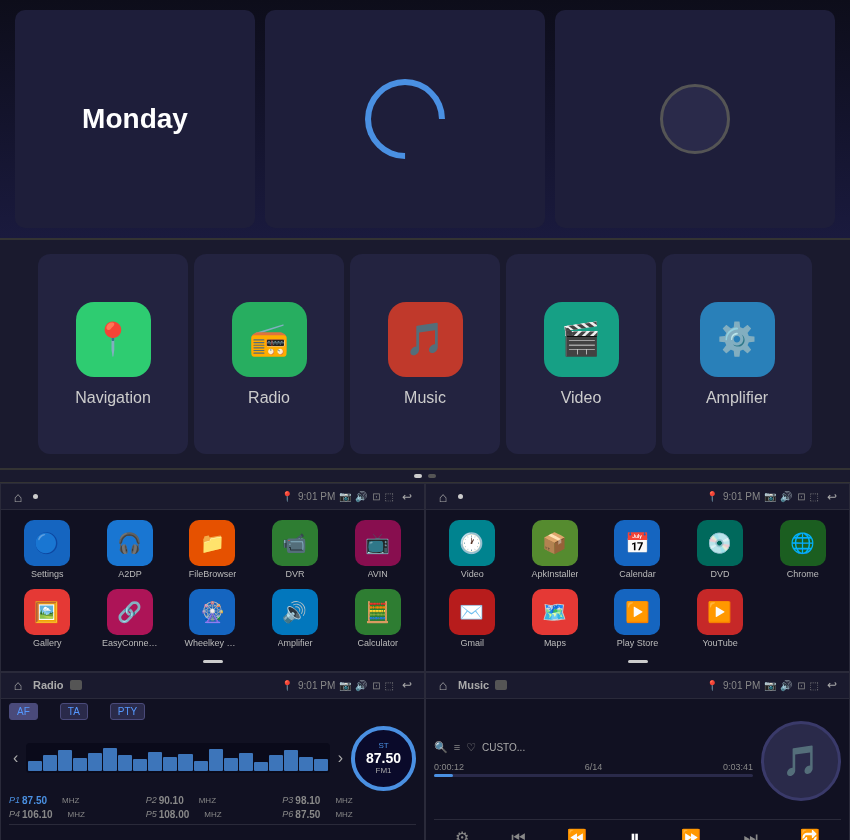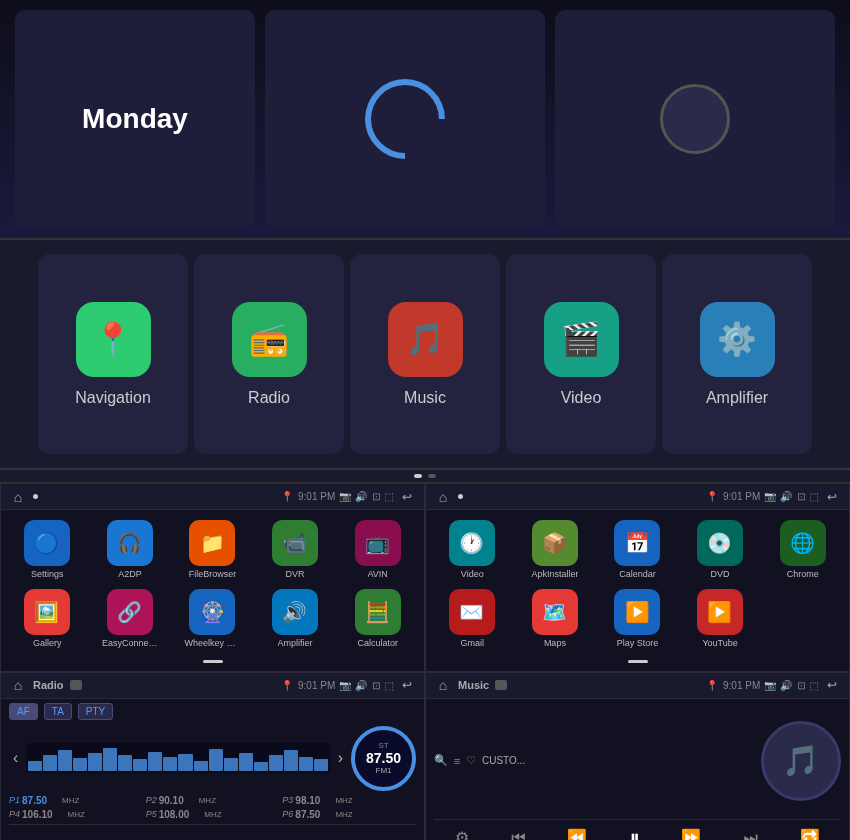--- a/index.html
+++ b/index.html
@@ -227,21 +227,21 @@
       white-space: nowrap;
     }
 
     
     .radio-content {
       padding: 4px 8px;
     }
 
     .radio-buttons-row {
       display: flex;
-      gap: 6px;
+      gap: 22px;
       margin-bottom: 6px;
       align-items: center;
     }
 
     .radio-btn {
       font-size: 10px;
       background: #2a2a4a;
       border: 1px solid #4a4a7a;
       color: #5599ff;
       padding: 2px 7px;
@@ -776,20 +776,30 @@
     </div>
     <div class="music-content">
       <div class="music-main">
         <div class="music-info-col">
           <div class="music-controls-row">
             <span class="music-search-icon">🔍</span>
             <span class="music-list-icon">≡</span>
             <span class="music-heart-icon">♡</span>
             <span class="music-custom-label">CUSTO...</span>
           </div>
+          <div class="music-progress-section">
+            <div class="music-time-row">
+              <span>0:00:12</span>
+              <span>6/14</span>
+              <span>0:03:41</span>
+            </div>
+            <div class="progress-bar-bg">
+              <div class="progress-bar-fill" style="width: 6%;"></div>
+            </div>
+          </div>
         </div>
         <div class="music-art">
           <span style="font-size:30px;">🎵</span>
         </div>
       </div>
       <div class="music-playback-btns">
         <span class="playback-btn">⚙</span>
         <span class="playback-btn">⏮</span>
         <span class="playback-btn">⏪</span>
         <span class="playback-btn play">⏸</span>

